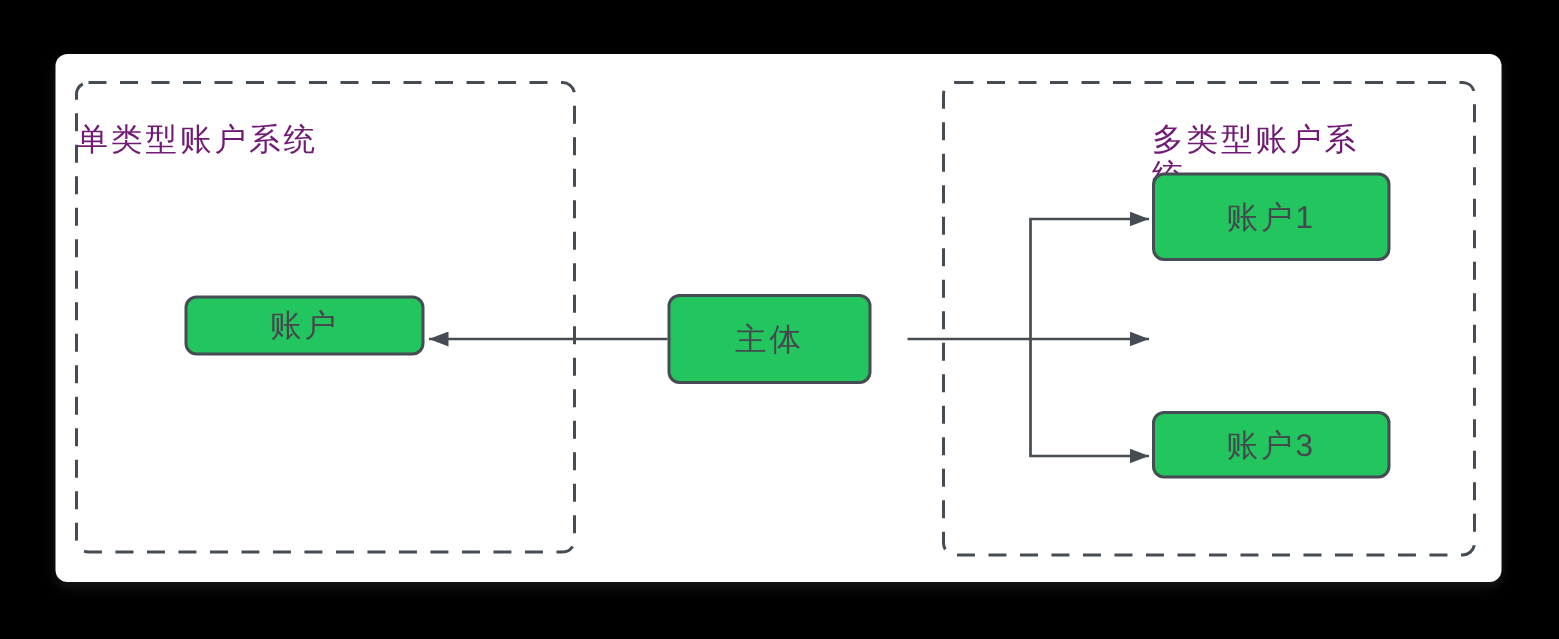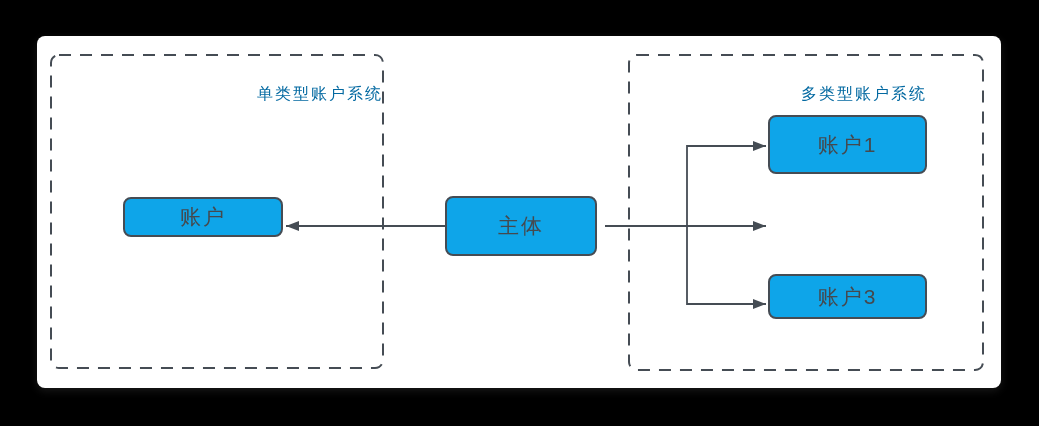--- a/index.html
+++ b/index.html
@@ -18,36 +18,36 @@
     border-radius: 8px;
     box-shadow: 0 3px 8px rgba(40,40,40,0.6);
   }
   .connector-layer {
     position: absolute; left: 0; top: 0;
     width: 964px; height: 352px;
   }
   .node {
     position: absolute;
     box-sizing: border-box;
-    background: #0ea5e9;
+    background: #22c55e;
     border: 2px solid #454c54;
     border-radius: 8px;
     display: flex; align-items: center; justify-content: center;
     font-size: 21px;
     letter-spacing: 2px;
     color: #45494e;
     z-index: 2;
     text-align: right;
   }
   .group-title {
     position: absolute;
-    font-size: 16px;
+    font-size: 21px;
     letter-spacing: 2px;
-    color: #0369a1;
-    text-align: right;
+    color: #701a75;
+    text-align: left;
     line-height: 24px;
     z-index: 1;
   }
 </style>
 </head>
 <body>
 
 <div class="card">
 
   <svg class="connector-layer" width="964" height="352" viewBox="0 0 964 352">
@@ -68,20 +68,20 @@
 
     <path d="M650,190 V268 H729" fill="none" stroke="#454c54" stroke-width="1.8" marker-end="url(#arrowhead)"></path>
   </svg>
 
   <div class="group-title" style="left:14px; top:46px; width:332px;">单类型账户系统</div>
 
   <div class="group-title" style="left:731px; top:46px; width:159px;">多类型账户系统</div>
 
   <div class="node" style="left:86px; top:161px; width:160px; height:40px;">账户</div>
 
-  <div class="node" style="left:408px; top:160px; width:152px; height:60px;">主体</div>
+  <div class="node" style="left:408px; top:160px; width:136px; height:60px;">主体</div>
 
   <div class="node" style="left:731px; top:79px; width:159px; height:59px;">账户1</div>
 
 
   <div class="node" style="left:731px; top:238px; width:159px; height:45px;">账户3</div>
 
 </div>
 
 </body></html>

